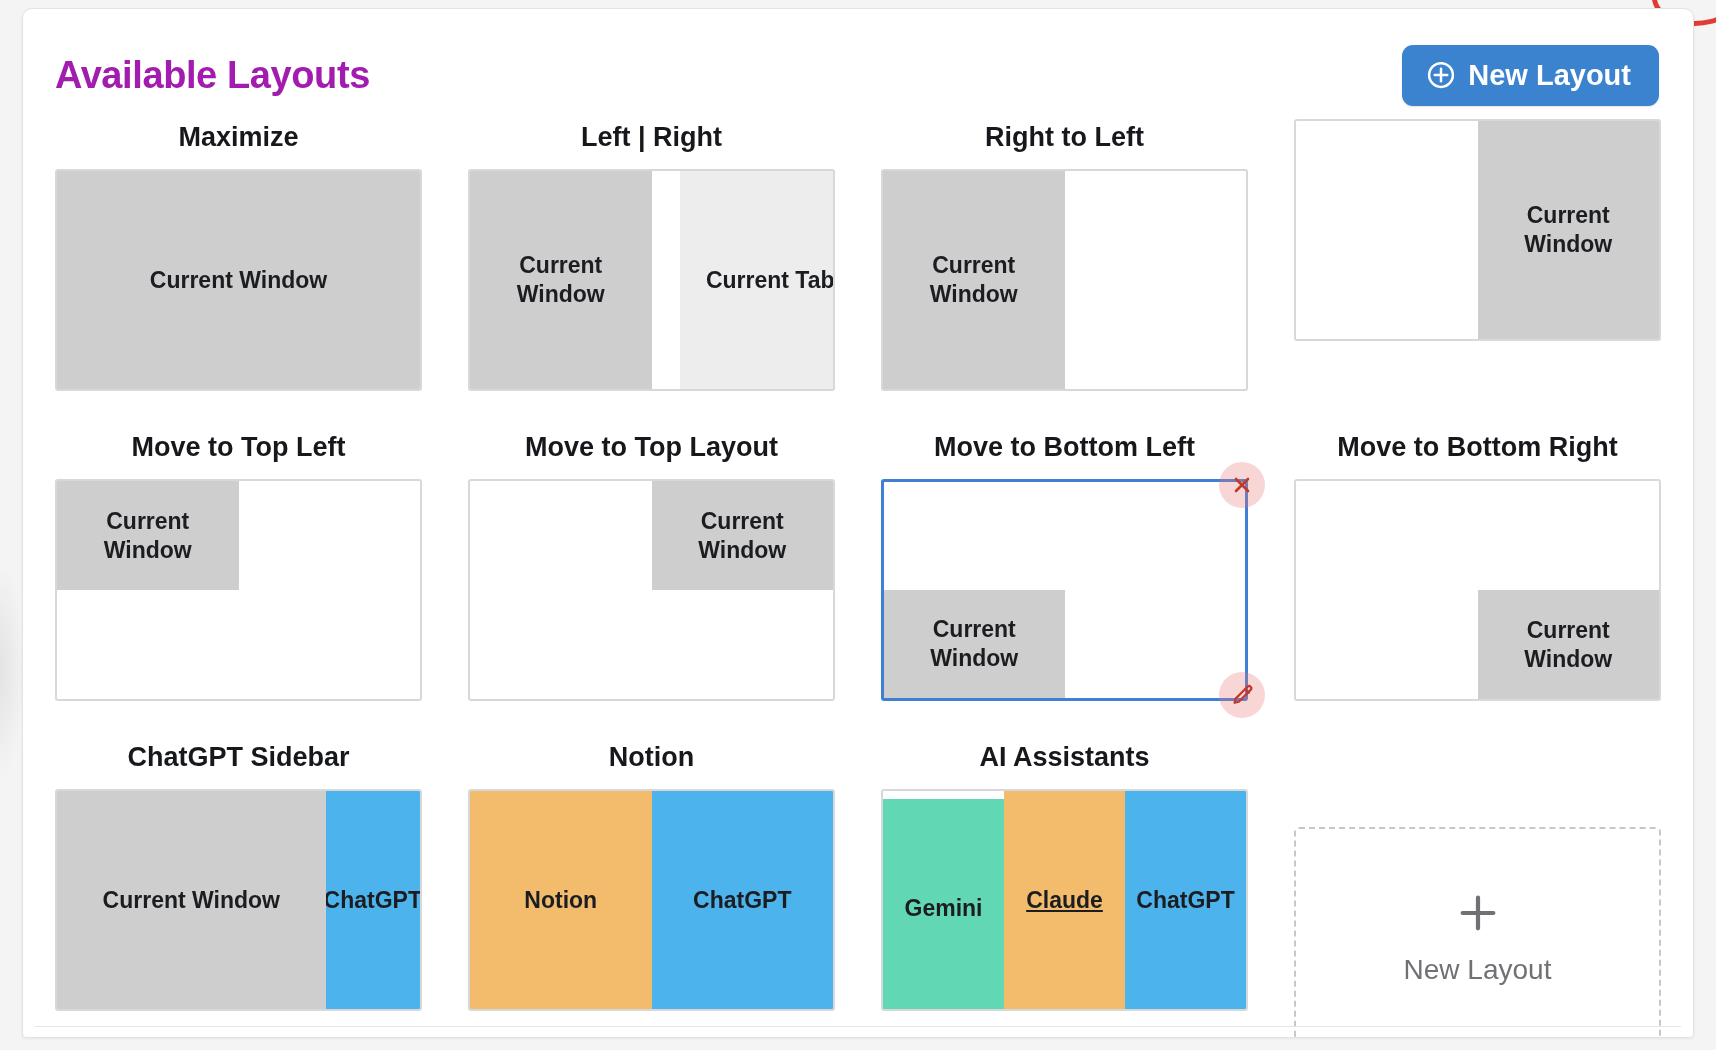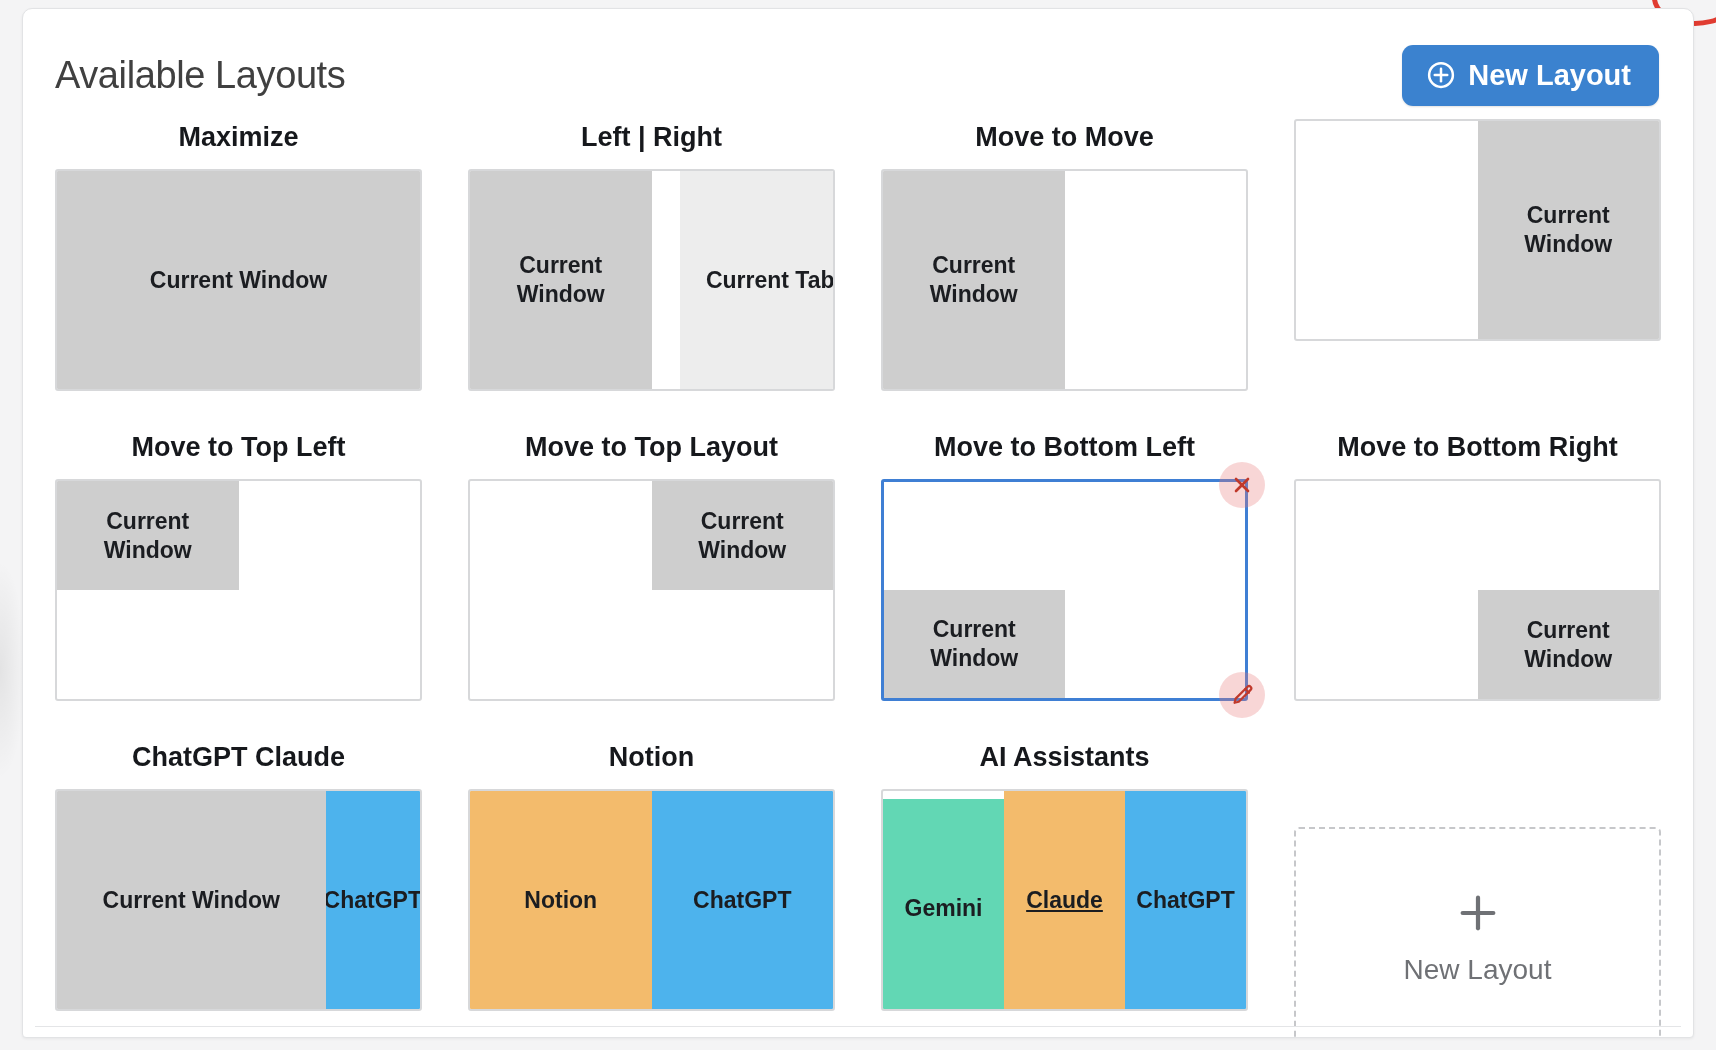--- a/index.html
+++ b/index.html
@@ -47,22 +47,22 @@
   .panel-header {
     display: flex;
     align-items: center;
     justify-content: space-between;
     padding: 26px 34px 4px 32px;
     height: 110px;
   }
 
   .page-title {
     font-size: 38px;
-    font-weight: normal;
-    color: #404040;
+    font-weight: bold;
+    color: #a21caf;
     letter-spacing: -0.4px;
   }
 
   .new-layout-button {
     display: inline-flex;
     align-items: center;
     gap: 12px;
     background: #3b82cf;
     color: #ffffff;
     border: none;
@@ -240,21 +240,21 @@
           <div class="card-title">Left | Right</div>
           <div class="preview">
             <div class="pane-layer">
               <div class="pane" style="left: 0%; top: 0%; width: 50%; height: 100%; background: rgb(206, 206, 206);">Current
 Window</div>
               <div class="pane" style="left: 50%; top: 0%; width: 50%; height: 100%; background: rgb(237, 237, 237); margin-left: 28px;">Current Tab</div>
             </div>
           </div>
         </div>
         <div class="layout-card">
-          <div class="card-title">Move to Move</div>
+          <div class="card-title">Right to Left</div>
           <div class="preview">
             <div class="pane-layer">
               <div class="pane" style="left: 0%; top: 0%; width: 50%; height: 100%; background: rgb(206, 206, 206);">Current
 Window</div>
             </div>
           </div>
         </div>
         <div class="layout-card">
           <div class="preview">
             <div class="pane-layer">
@@ -305,21 +305,21 @@
         <div class="layout-card">
           <div class="card-title">Move to Bottom Right</div>
           <div class="preview">
             <div class="pane-layer">
               <div class="pane" style="left: 50%; top: 50%; width: 50%; height: 50%; background: rgb(206, 206, 206);">Current
 Window</div>
             </div>
           </div>
         </div>
         <div class="layout-card">
-          <div class="card-title">ChatGPT Claude</div>
+          <div class="card-title">ChatGPT Sidebar</div>
           <div class="preview">
             <div class="pane-layer">
               <div class="pane" style="left: 0%; top: 0%; width: 74%; height: 100%; background: rgb(206, 206, 206);">Current Window</div>
               <div class="pane clip" style="left: 74%; top: 0%; width: 26%; height: 100%; background: rgb(77, 179, 237);">ChatGPT</div>
             </div>
           </div>
         </div>
         <div class="layout-card">
           <div class="card-title">Notion</div>
           <div class="preview">

